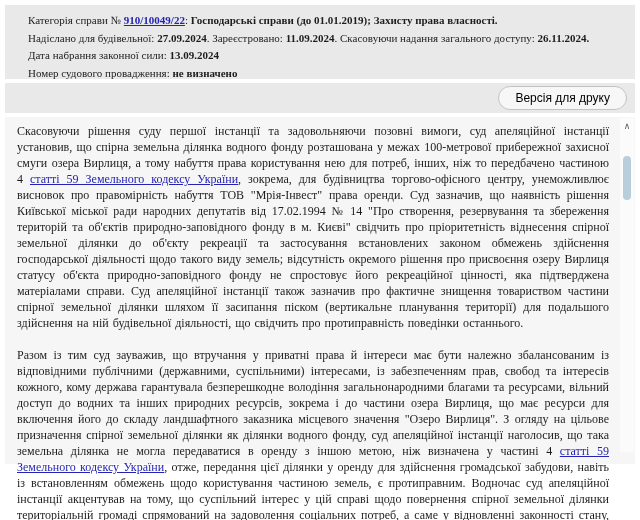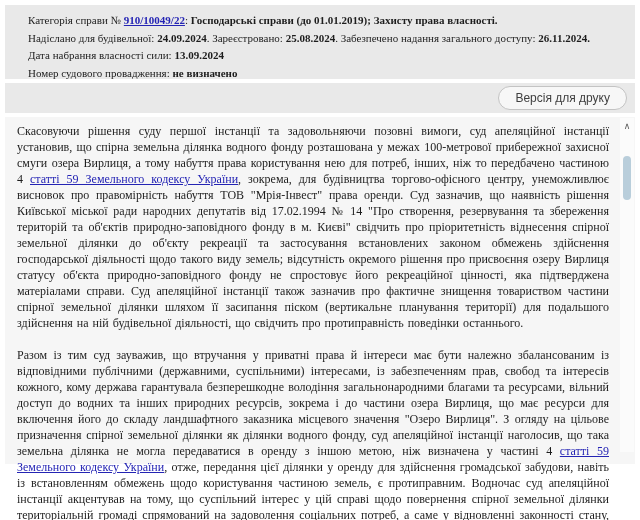--- a/index.html
+++ b/index.html
@@ -43,21 +43,21 @@
     position:absolute;
     right:8px;top:3px;
     height:24px;
     padding:0 16px;
     background:#f7f7f7;
     border:1px solid #c3c3c3;
     border-radius:13px;
     font-family:"Liberation Sans", sans-serif;
     font-size:12px;
     line-height:22px;
-    color:#404040;
+    color:#000000;
     cursor:pointer;
   }
   
   #content-panel{
     margin-top:4px;
     background:#f6f6f6;
     height:347px;
     position:relative;
     padding:6px 26px 10px 12px;
   }
@@ -91,22 +91,22 @@
     background:#b9cedb;
     border-radius:4px;
     cursor:pointer;
   }
 </style>
 </head>
 <body>
 
 <div class="panel" id="header-panel">
   <div class="meta-row"><span>Категорія справи № </span><a href="#" class="doclink bold">910/10049/22</a><span>: </span><span class="bold">Господарські справи (до 01.01.2019); Захисту права власності.</span></div>
-  <div class="meta-row"><span>Надіслано для будівельної: </span><span class="bold">24.09.2024</span><span>. Зареєстровано: </span><span class="bold">25.08.2024</span><span>. Забезпечено надання загального доступу: </span><span class="bold">26.11.2024.</span></div>
-  <div class="meta-row"><span>Дата набрання власності сили: </span><span class="bold">13.09.2024</span></div>
+  <div class="meta-row"><span>Надіслано для будівельної: </span><span class="bold">27.09.2024</span><span>. Зареєстровано: </span><span class="bold">11.09.2024</span><span>. Скасовуючи надання загального доступу: </span><span class="bold">26.11.2024.</span></div>
+  <div class="meta-row"><span>Дата набрання законної сили: </span><span class="bold">13.09.2024</span></div>
   <div class="meta-row"><span>Номер судового провадження: </span><span class="bold">не визначено</span></div>
 </div>
 
 <div class="panel" id="toolbar-panel">
   <button id="print-button">Версія для друку</button>
 </div>
 
 <div class="panel" id="content-panel">
   <p class="doc-paragraph"><span>Скасовуючи рішення суду першої інстанції та задовольняючи позовні вимоги, суд апеляційної інстанції установив, що спірна земельна ділянка водного фонду розташована у межах 100-метрової прибережної захисної смуги озера Вирлиця, а тому набуття права користування нею для потреб, інших, ніж то передбачено частиною 4 </span><a href="#" class="doclink">статті 59 Земельного кодексу України</a><span>, зокрема, для будівництва торгово-офісного центру, унеможливлює висновок про правомірність набуття ТОВ "Мрія-Інвест" права оренди. Суд зазначив, що наявність рішення Київської міської ради народних депутатів від 17.02.1994 № 14 "Про створення, резервування та збереження територій та об'єктів природно-заповідного фонду в м. Києві" свідчить про пріоритетність віднесення спірної земельної ділянки до об'єкту рекреації та застосування встановлених законом обмежень здійснення господарської діяльності щодо такого виду земель; відсутність окремого рішення про присвоєння озеру Вирлиця статусу об'єкта природно-заповідного фонду не спростовує його рекреаційної цінності, яка підтверджена матеріалами справи. Суд апеляційної інстанції також зазначив про фактичне знищення товариством частини спірної земельної ділянки шляхом її засипання піском (вертикальне планування території) для подальшого здійснення на ній будівельної діяльності, що свідчить про протиправність поведінки останнього.</span></p>
   <p class="doc-paragraph"><span>Разом із тим суд зауважив, що втручання у приватні права й інтереси має бути належно збалансованим із відповідними публічними (державними, суспільними) інтересами, із забезпеченням прав, свобод та інтересів кожного, кому держава гарантувала безперешкодне володіння загальнонародними благами та ресурсами, вільний доступ до водних та інших природних ресурсів, зокрема і до частини озера Вирлиця, що має ресурси для включення його до складу ландшафтного заказника місцевого значення "Озеро Вирлиця". З огляду на цільове призначення спірної земельної ділянки як ділянки водного фонду, суд апеляційної інстанції  наголосив, що така земельна ділянка не могла передаватися в оренду з іншою метою, ніж визначена у частині 4 </span><a href="#" class="doclink">статті 59 Земельного кодексу України</a><span>, отже, передання цієї ділянки у оренду для здійснення громадської забудови, навіть із встановленням обмежень щодо користування частиною земель, є протиправним. Водночас суд апеляційної інстанції акцентував на тому, що суспільний інтерес у цій справі щодо повернення спірної земельної ділянки територіальній громаді спрямований на задоволення соціальних потреб, а саме у відновленні законності стану, який існував до порушення права комунальної власності на цю ділянку; у недопущенні зміни цільового призначення земель водного фонду та їх використання з метою комерційної забудови, що прямо суперечить закону; у збереженні прибережної захисної смуги та зарезервованих під заповідання земель. Контроль  за використанням земельних ділянок водного фонду, зайнятих прибережними захисними смугами, згідно з їх цільовим призначенням є важливим для суспільства загалом, а тому загальний інтерес у контролі за використанням спірної земельної ділянки за цільовим призначенням для гарантування безпечності довкілля та непогіршення екологічної ситуації, безумовно, переважає приватний інтерес однієї особи у збереженні права оренди цієї ділянки, отриманої з метою, що прямо суперечить закону.</span></p>

